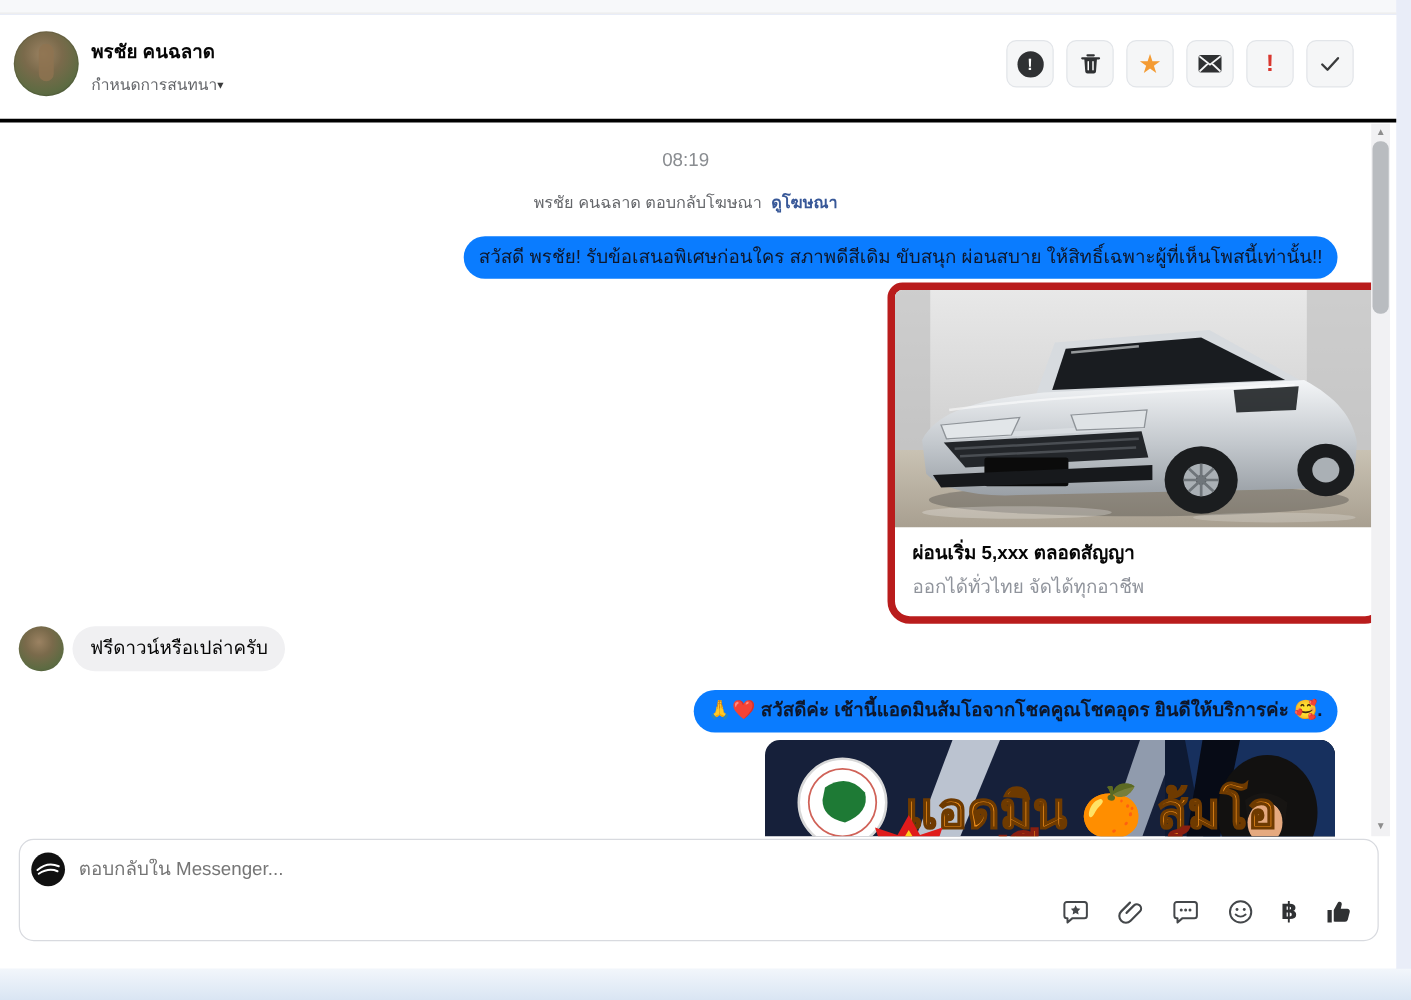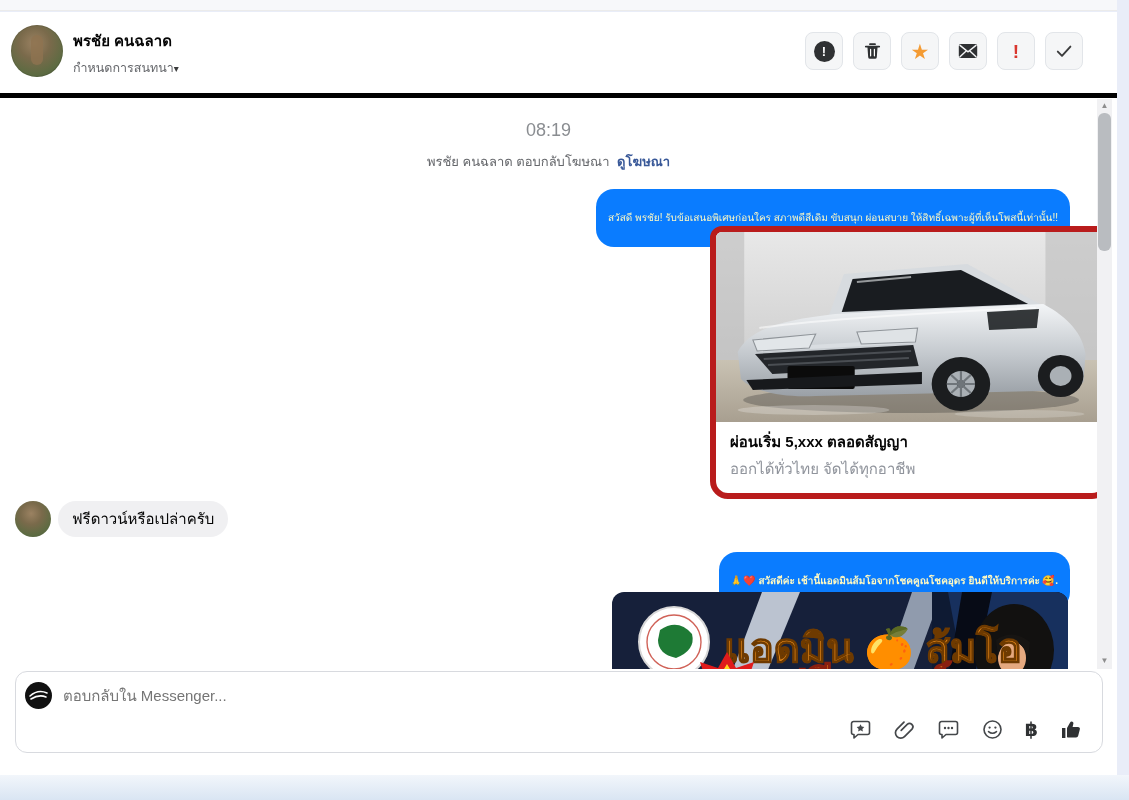--- a/index.html
+++ b/index.html
@@ -2,38 +2,38 @@
 <html><head>
 <meta charset="utf-8">
 <style>
   * { margin:0; padding:0; box-sizing:border-box; }
   html,body { width:1129px; height:800px; }
   body { font-family:"Liberation Sans","DejaVu Sans",sans-serif; background:#e9edf8; overflow:hidden; }
   .page { position:relative; width:1129px; height:800px; background:#e9edf8; overflow:hidden; }
   .top-strip { position:absolute; left:0; top:0; width:1117px; height:11px; background:#f7f8fa; border-bottom:1px solid #ebebeb; }
   .panel { position:absolute; left:0; top:12px; width:1117px; height:763px; background:#ffffff; }
   
-  .header { position:absolute; left:0; top:0; width:100%; height:86px; background:#fff; border-bottom:5px solid #000000; }
+  .header { position:absolute; left:0; top:0; width:100%; height:86px; background:#fff; border-bottom:3px solid #000000; }
   .h-avatar { position:absolute; left:11px; top:13px; width:52px; height:52px; border-radius:50%;
     background:radial-gradient(circle at 45% 35%, #9b8262 0%, #7a6a4b 35%, #5d6b42 70%, #47553a 100%); box-shadow:inset 0 0 0 1px rgba(0,0,0,.08); }
   .h-avatar::after { content:""; position:absolute; left:20px; top:10px; width:12px; height:30px; border-radius:6px; background:#8f7350; opacity:.8; }
   .h-name { position:absolute; left:73px; top:17px; font-size:15px; font-weight:700; color:#050505; }
   .h-sub { position:absolute; left:73px; top:46px; font-size:12.5px; color:#65676b; display:flex; align-items:center; }
   .h-caret { font-size:10px; color:#3a3b3c; }
   .toolbar { position:absolute; left:805px; top:20px; display:flex; gap:10px; }
   .tbtn { width:38px; height:38px; border-radius:8px; background:#f5f6f7; border:1px solid #e2e5e9; display:flex; align-items:center; justify-content:center; cursor:pointer; }
   .blockicon { width:21px; height:21px; border-radius:50%; background:#2f3133; color:#fff; font-weight:800; font-size:13px; display:flex; align-items:center; justify-content:center; }
   .staricon { font-size:21px; color:#f49b33; line-height:1; }
   .redexcl { font-size:19px; font-weight:800; color:#d9372f; line-height:1; }
   
   .chat { position:absolute; left:0; top:87px; width:1097px; height:570px; background:#fff; overflow:hidden; }
-  .time { position:absolute; left:0; right:0; top:21px; text-align:center; font-size:18px; color:#8a8d91; }
+  .time { position:absolute; left:0; right:0; top:21px; text-align:center; font-size:15px; color:#8a8d91; }
   .sysline { position:absolute; left:0; right:0; top:52px; text-align:center; font-size:13px; color:#65676b; }
   .syslink { font-weight:600; color:#385898; margin-left:4px; cursor:pointer; }
-  .bubble-out { position:absolute; background:#0a7cff; color:#fef9c3; font-size:10px; line-height:22px; padding:18px 12px; border-radius:18px; white-space:nowrap; }
+  .bubble-out { position:absolute; background:#0a7cff; color:#0f172a; font-size:15px; line-height:22px; padding:6px 12px; border-radius:18px; white-space:nowrap; }
   .bo1 { right:27px; top:90px; }
   .bo2 { right:27px; top:453px;font-weight:bold; }
   .card { position:absolute; left:710px; top:127px; width:400px; background:#fff; border:6px solid #b91c1c; border-radius:12px 12px 18px 18px; overflow:hidden; }
   .card-img { width:100%; height:190px; display:block; }
   .card-cap { padding:8px 14px 12px 14px; }
   .card-title { font-size:15px; font-weight:700; color:#050505; }
   .card-sub { font-size:15px; color:#90949c; margin-top:3px; }
   .in-avatar { position:absolute; left:15px; top:402px; width:36px; height:36px; border-radius:50%;
     background:radial-gradient(circle at 45% 35%, #9b8262 0%, #7a6a4b 35%, #5d6b42 70%, #47553a 100%); }
   .bubble-in { position:absolute; left:58px; top:402px; background:#f0f0f2; color:#050505; font-size:15px; line-height:22px; padding:7px 14px; border-radius:18px; white-space:nowrap; }

